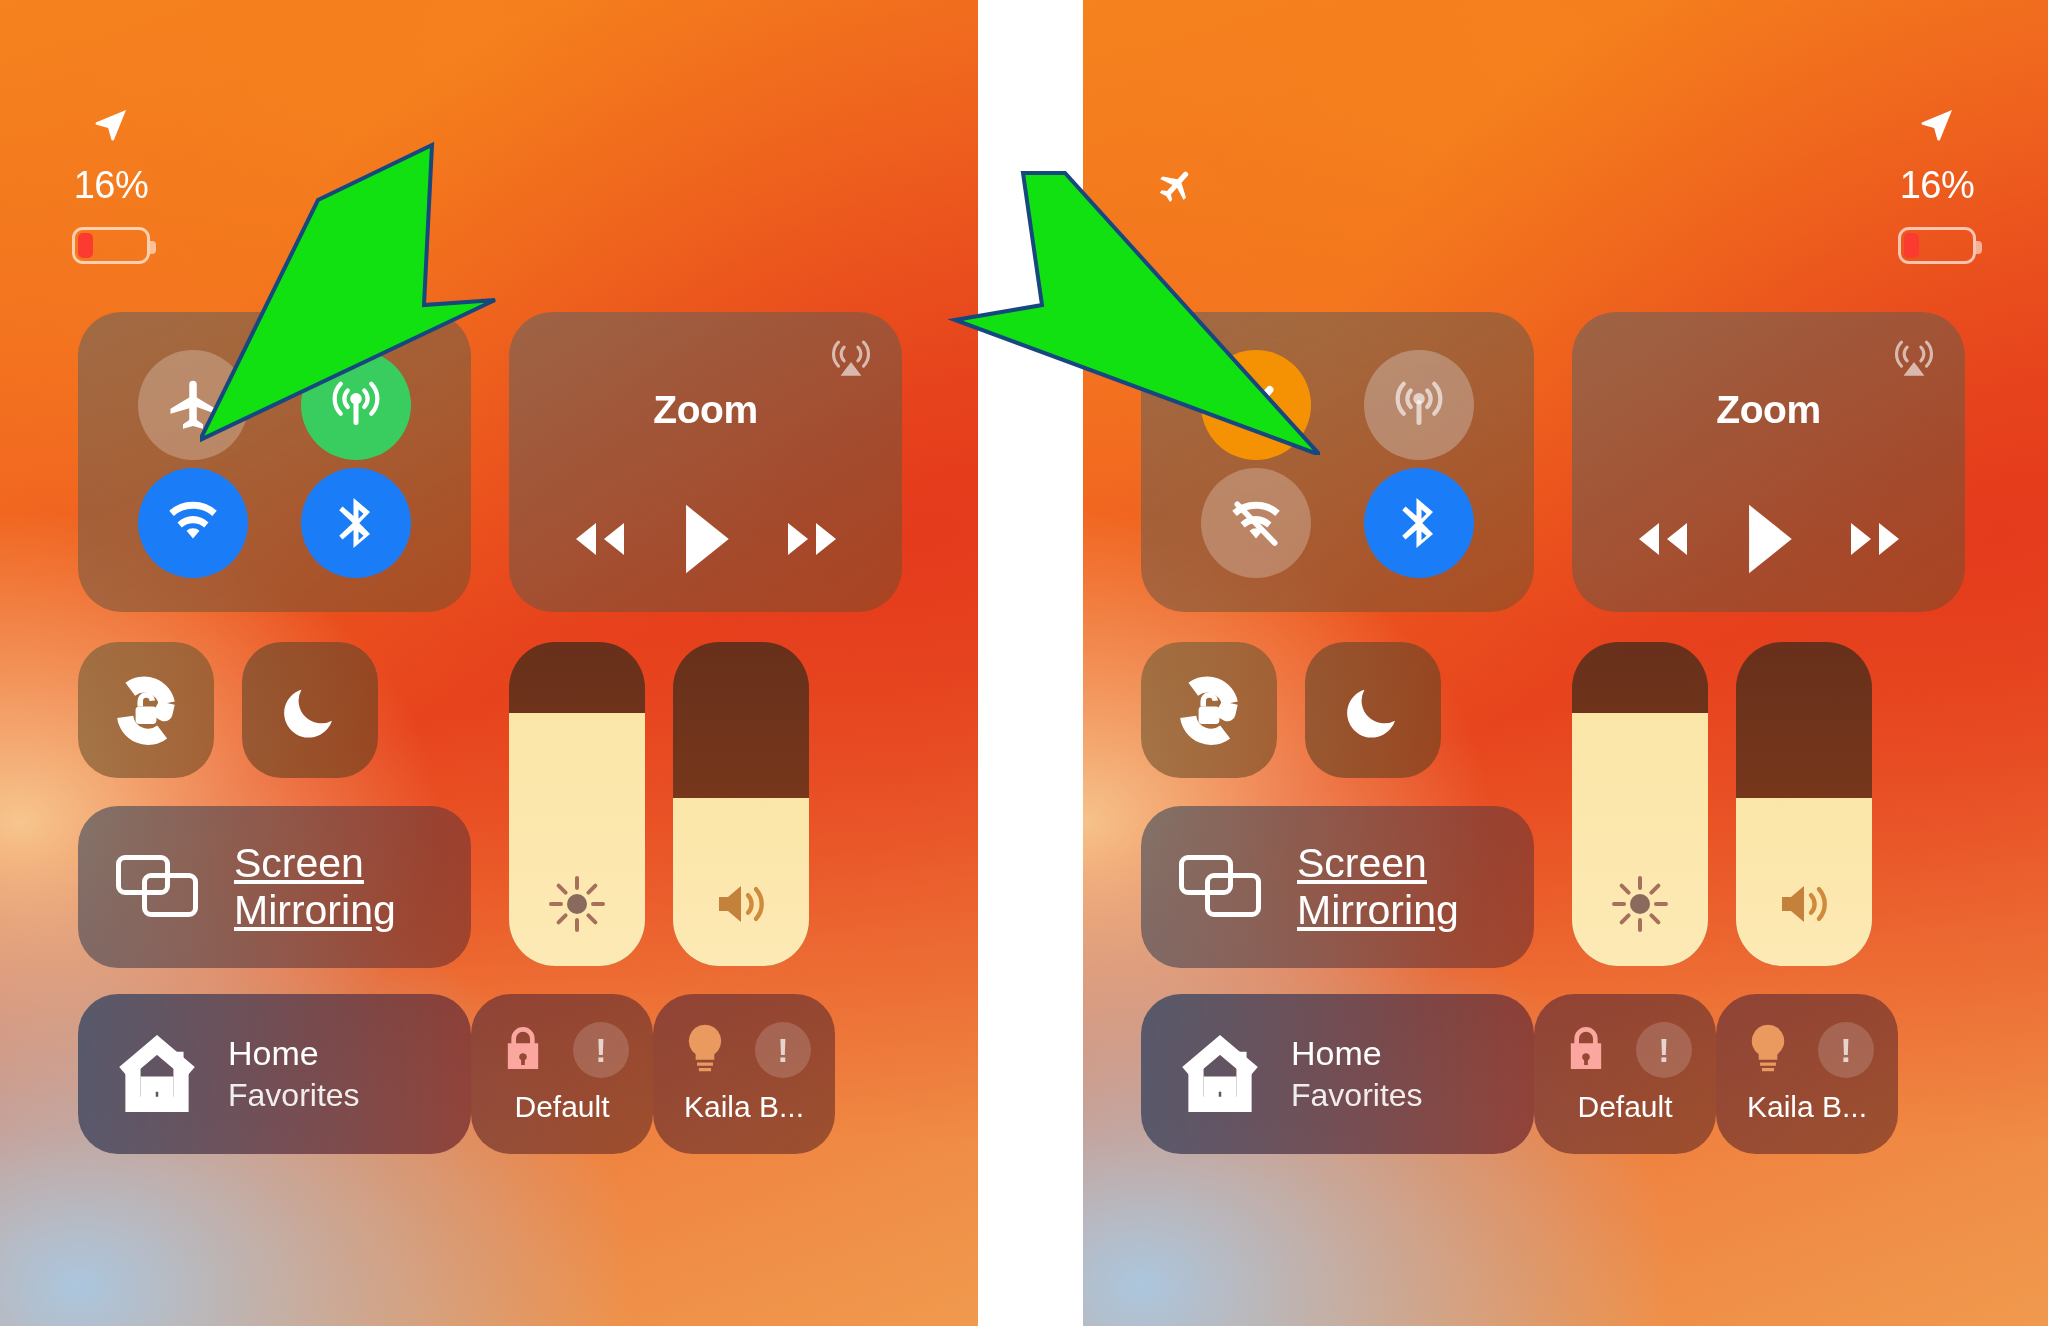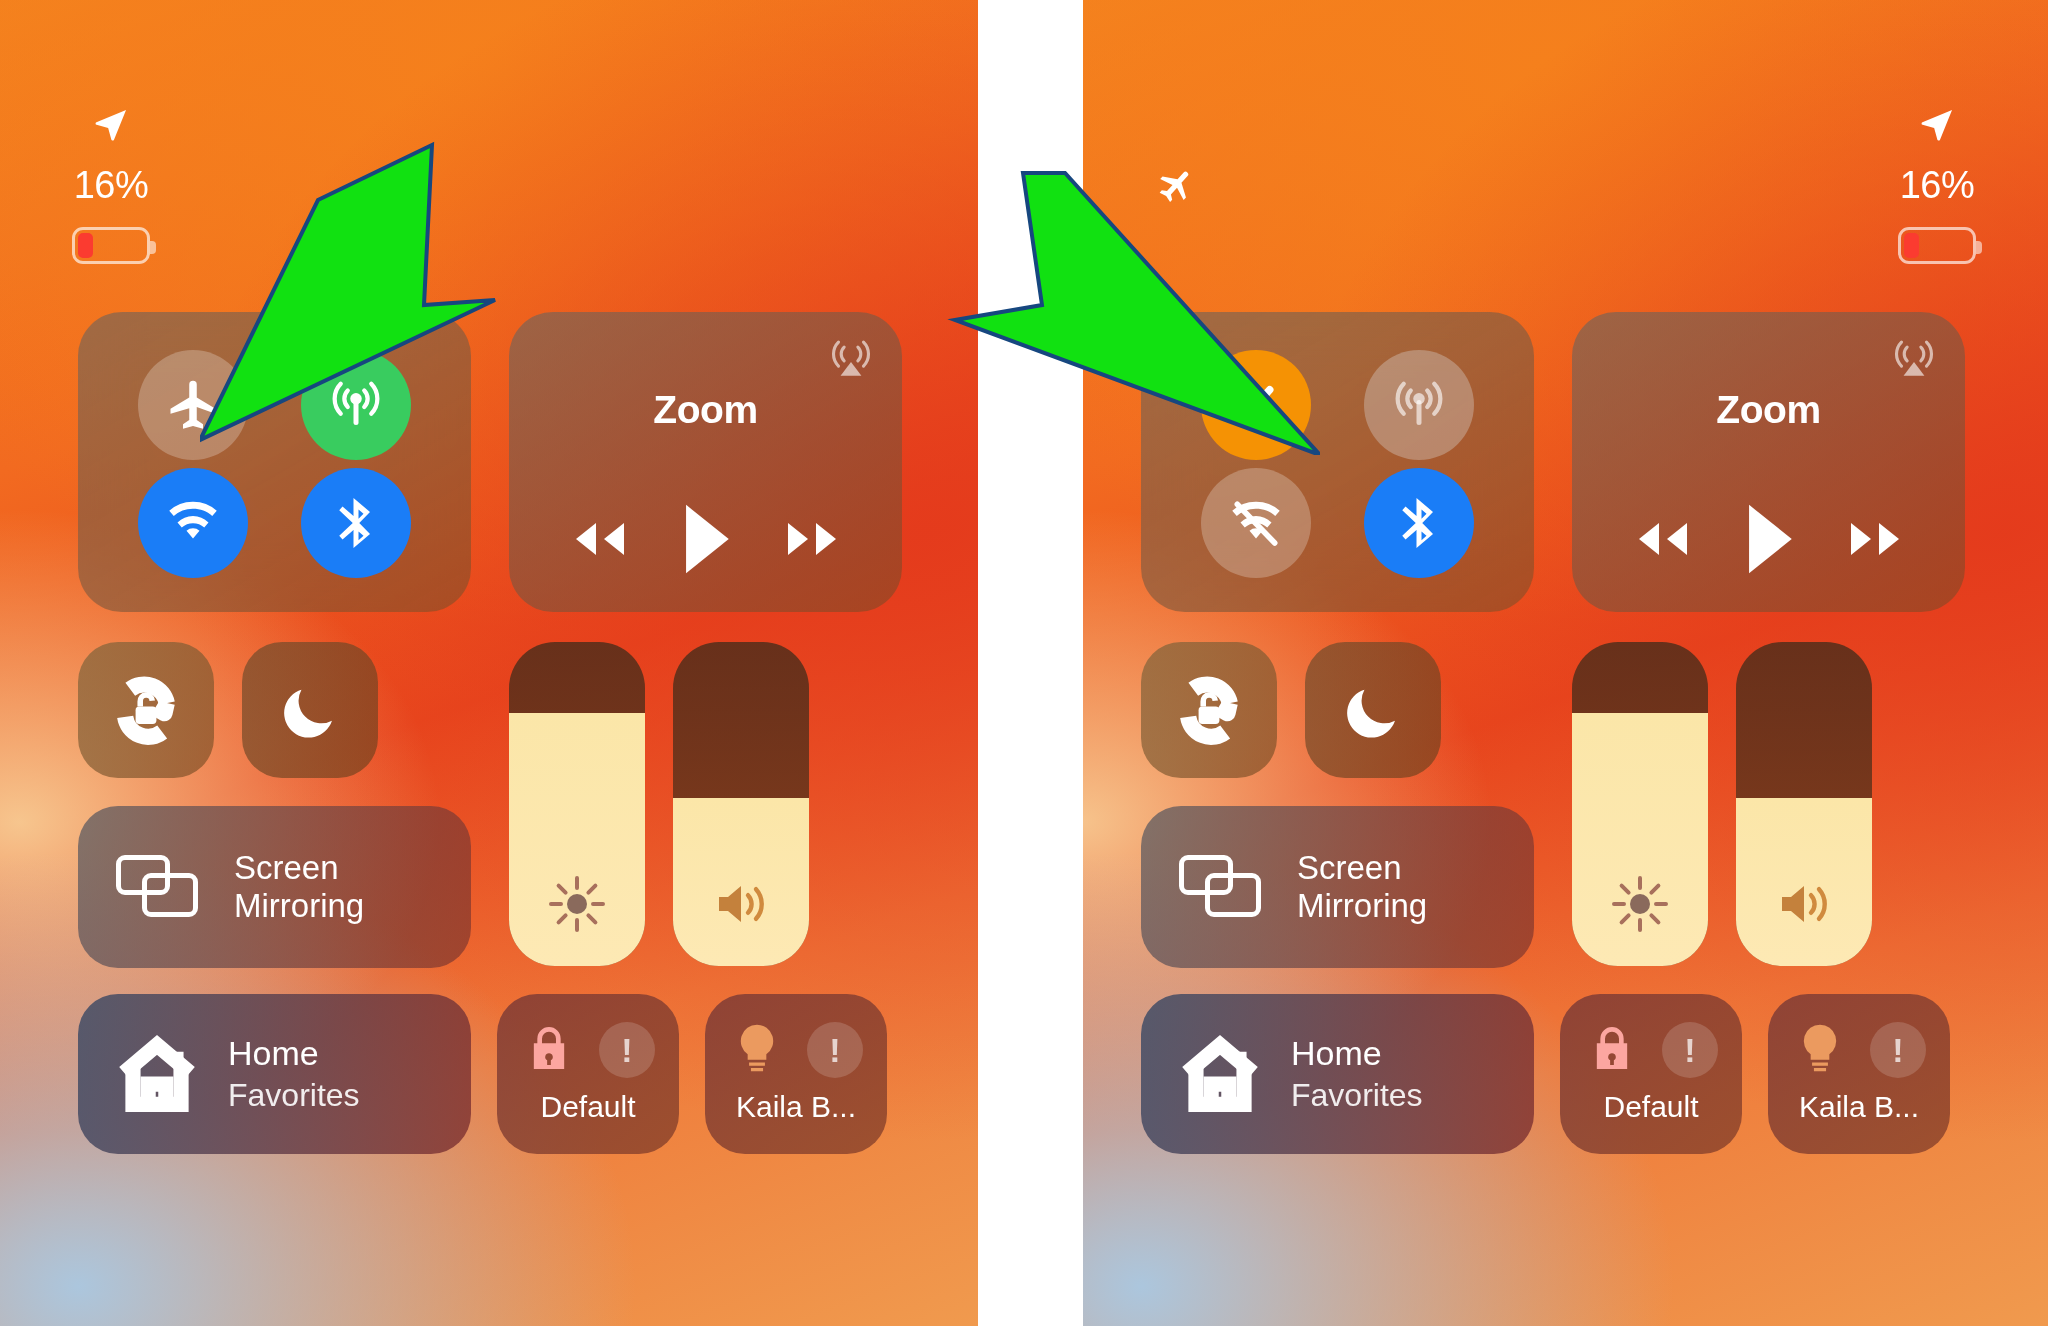--- a/index.html
+++ b/index.html
@@ -125,40 +125,40 @@
   }
   .sq.dnd { background:linear-gradient(150deg, rgba(104,74,44,.66), rgba(104,62,26,.62)); }
   .sq svg { width:74px; height:74px; fill:none; stroke:#fff; stroke-width:7; }
   .sq.dnd svg { fill:#fff; stroke:none; }
 
   .wide {
     width:393px; height:162px; border-radius:40px;
     display:flex; align-items:center; gap:34px; padding-left:38px;
     background:linear-gradient(110deg, rgba(82,86,96,.70), rgba(126,52,44,.68));
   }
-  .wide .label { color:#fff; font-size:33px; line-height:1.14; font-weight:400; }
+  .wide .label { color:#fff; font-size:41px; line-height:1.14; font-weight:400;text-decoration:underline; }
   .mirror-ico { width:84px; height:64px; position:relative; flex:0 0 auto; }
   .mirror-ico span { position:absolute; border:5px solid #fff; border-radius:9px; }
   .mirror-ico .b1 { left:0; top:0; width:54px; height:40px; }
   .mirror-ico .b2 { left:26px; top:18px; width:56px; height:44px; background:rgba(0,0,0,0); }
 
   .sliders { display:flex; gap:28px; }
   .slider {
     width:136px; height:324px; border-radius:46px; overflow:hidden;
     position:relative; background:linear-gradient(180deg, rgba(72,44,26,.80), rgba(96,52,24,.72));
     display:flex; flex-direction:column; justify-content:flex-end;
   }
   .slider .fillbar {
     width:100%; background:linear-gradient(180deg,#fbe6a8,#fde9b4);
     display:flex; align-items:flex-end; justify-content:center; padding-bottom:30px;
   }
   .slider svg { width:64px; height:64px; }
 
   
-  .row3 { display:flex; gap:26px; margin-top:26px; }
+  .row3 { display:flex; margin-top:26px; }
   .home {
     width:393px; height:160px; border-radius:40px; display:flex; align-items:center;
     gap:28px; padding-left:36px;
     background:linear-gradient(110deg, rgba(58,74,102,.82), rgba(124,46,46,.78));
   }
   .home .ht { color:#fff; }
   .home .ht b { display:block; font-size:34px; font-weight:400; }
   .home .ht i { display:block; font-size:32px; font-style:normal; opacity:.9; margin-top:4px; }
   .home svg { width:86px; height:86px; fill:none; stroke:#fff; stroke-width:6; }
 

